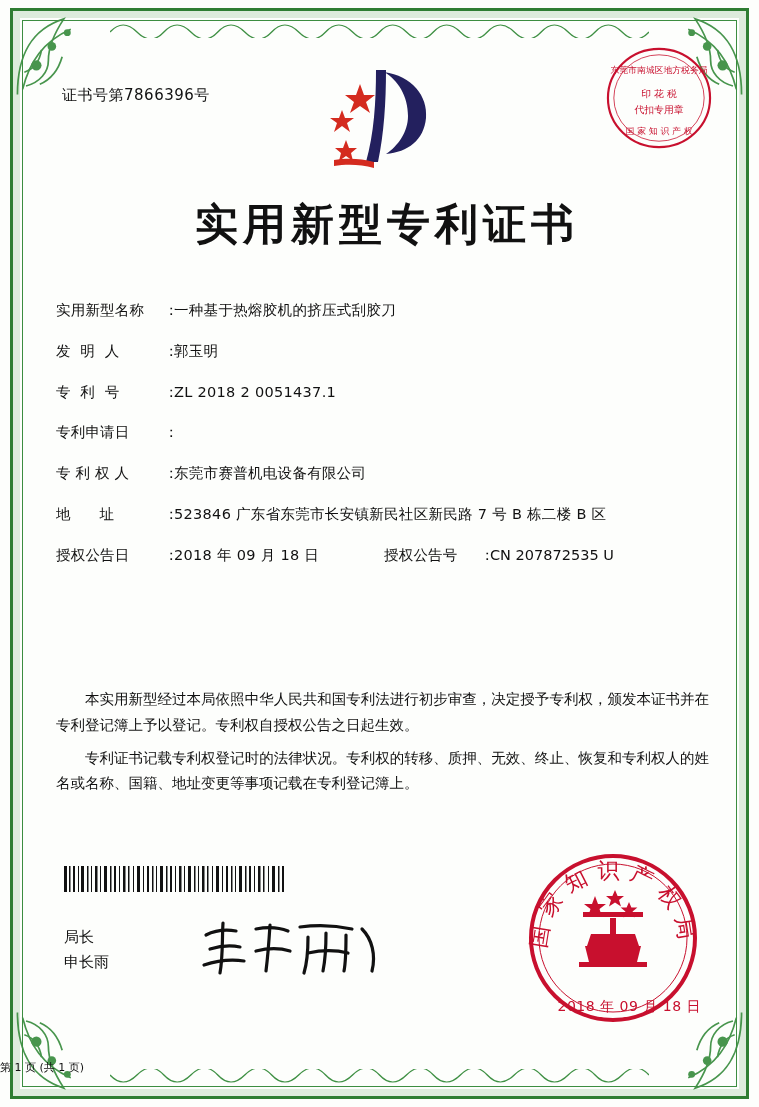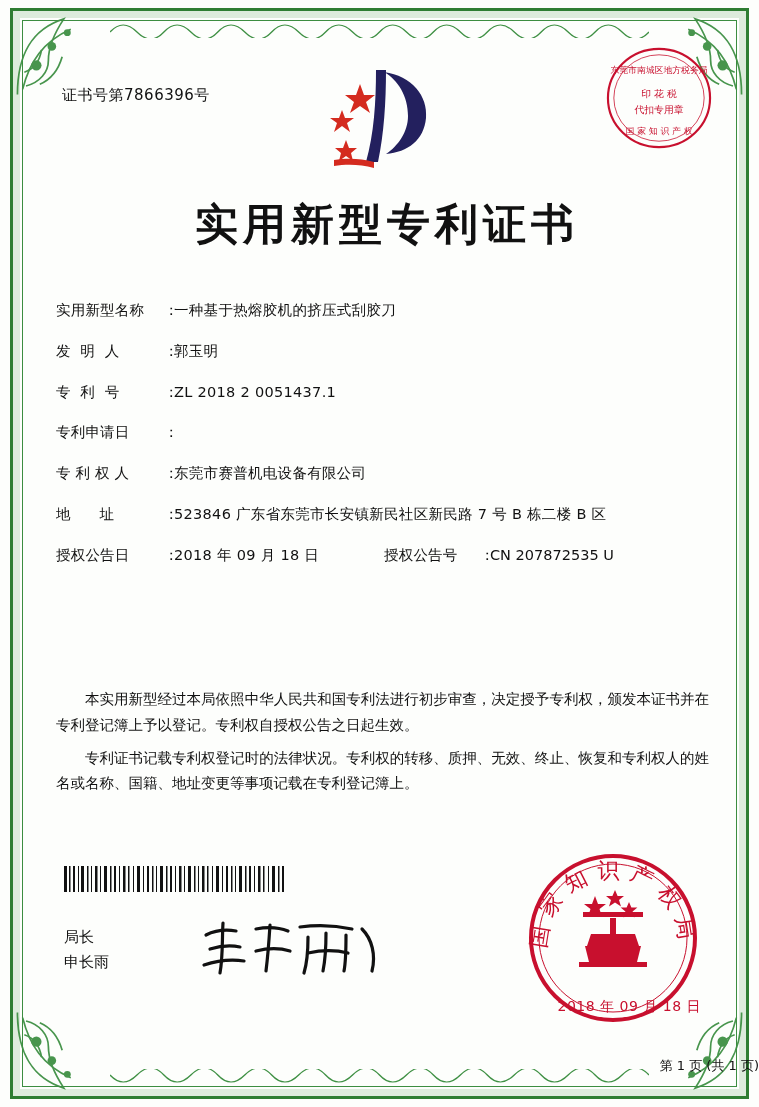--- a/index.html
+++ b/index.html
@@ -217,22 +217,22 @@
     font-size: 14px;
     color: #c8102e;
     letter-spacing: 0.5px;
   }
 
   
   .footer {
     position: absolute;
     left: 0; right: 0;
     bottom: 32px;
-    text-align: right;
-    font-size: 13px;
+    text-align: left;
+    font-size: 11px;
     color: #111;
   }
 </style>
 </head>
 <body>
 
 <div id="certificate">
 
   <div class="border-outer"></div>
   <div class="border-tint"></div>

